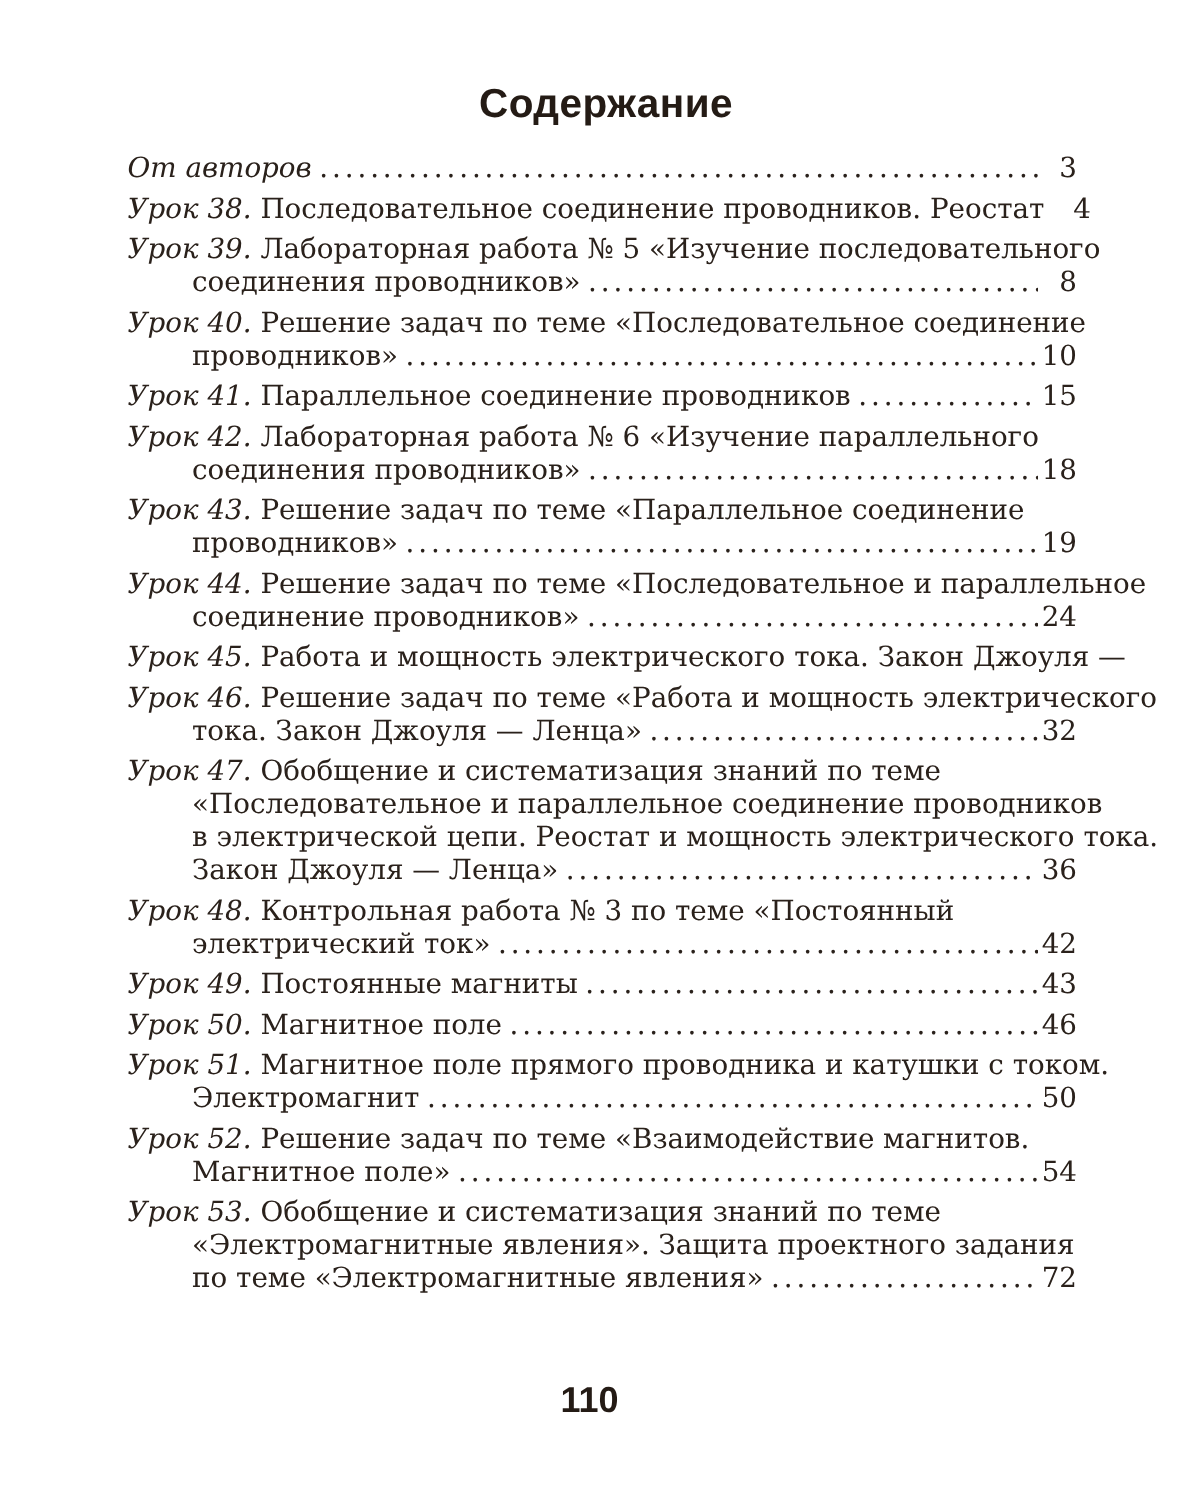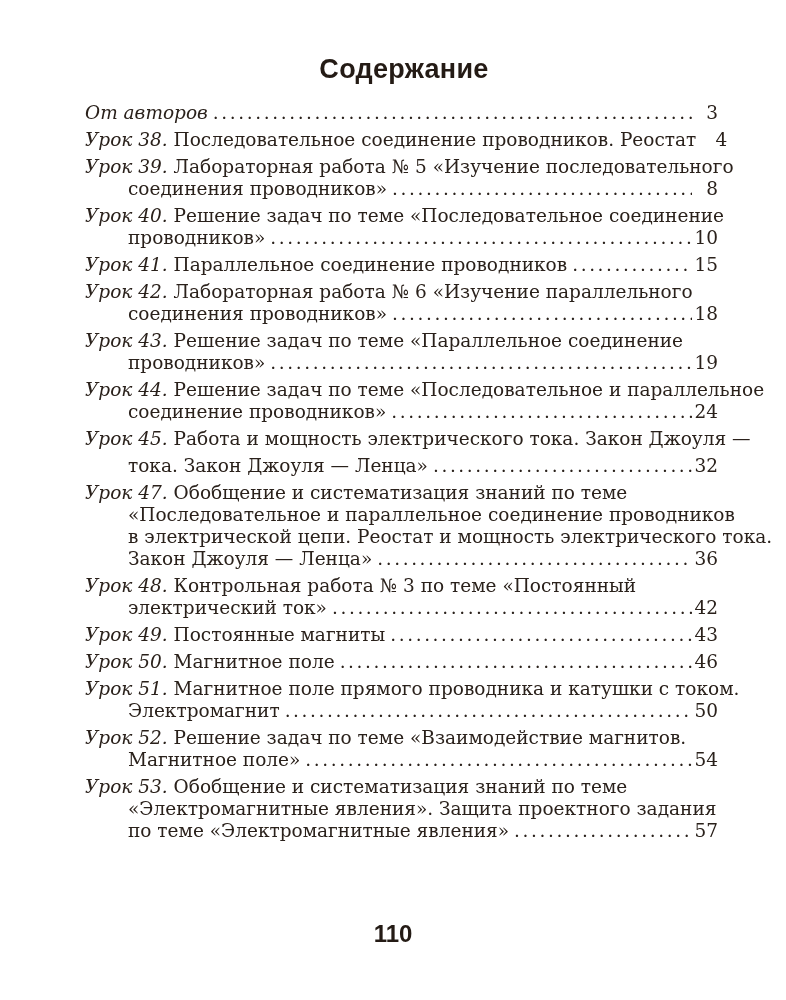--- a/index.html
+++ b/index.html
@@ -156,20 +156,23 @@
           <span class="leader"></span>
           <span class="pg">24</span>
         </div>
       </div>
       <div class="entry">
         <div class="line first">
           <span class="txt"><span class="num">Урок 45.</span> Работа и мощность электрического тока. Закон Джоуля —</span>
         </div>
       </div>
       <div class="entry">
+        <div class="line first">
+          <span class="txt"><span class="num">Урок 46.</span> Решение задач по теме «Работа и мощность электрического</span>
+        </div>
         <div class="line cont">
           <span class="txt">тока. Закон Джоуля — Ленца»</span>
           <span class="leader"></span>
           <span class="pg">32</span>
         </div>
       </div>
       <div class="entry">
         <div class="line first">
           <span class="txt"><span class="num">Урок 47.</span> Обобщение и систематизация знаний по теме</span>
         </div>
@@ -232,18 +235,18 @@
       <div class="entry">
         <div class="line first">
           <span class="txt"><span class="num">Урок 53.</span> Обобщение и систематизация знаний по теме</span>
         </div>
         <div class="line cont">
           <span class="txt">«Электромагнитные явления». Защита проектного задания</span>
         </div>
         <div class="line cont">
           <span class="txt">по теме «Электромагнитные явления»</span>
           <span class="leader"></span>
-          <span class="pg">57</span>
+          <span class="pg">72</span>
         </div>
       </div>
     </div>
   <div class="footer">110</div>
 </div>
 
 </body></html>

